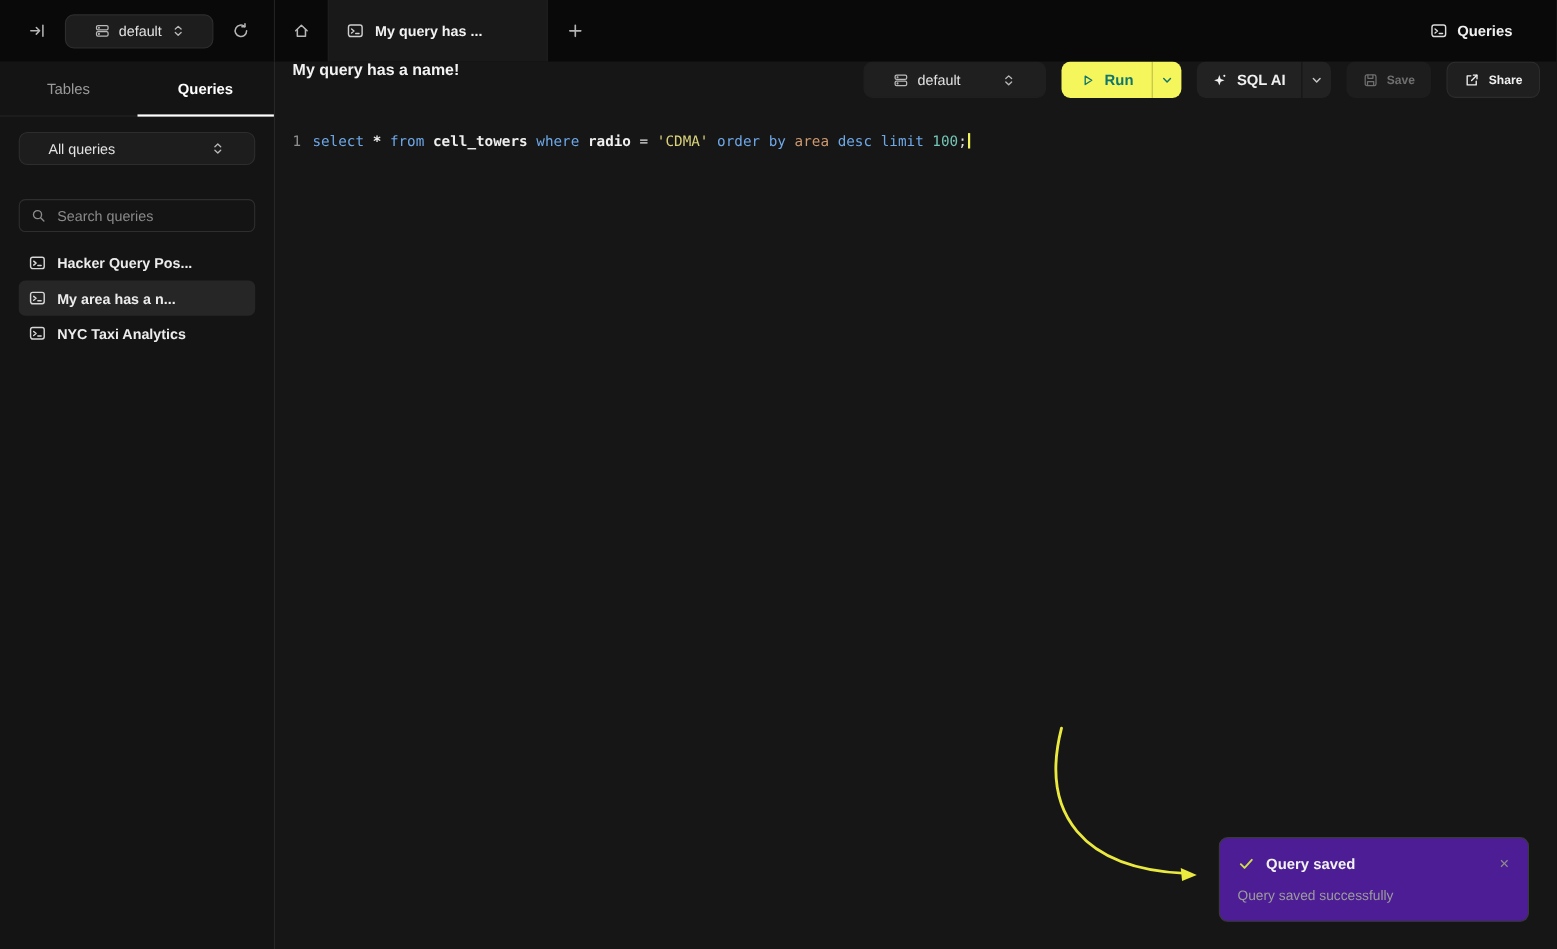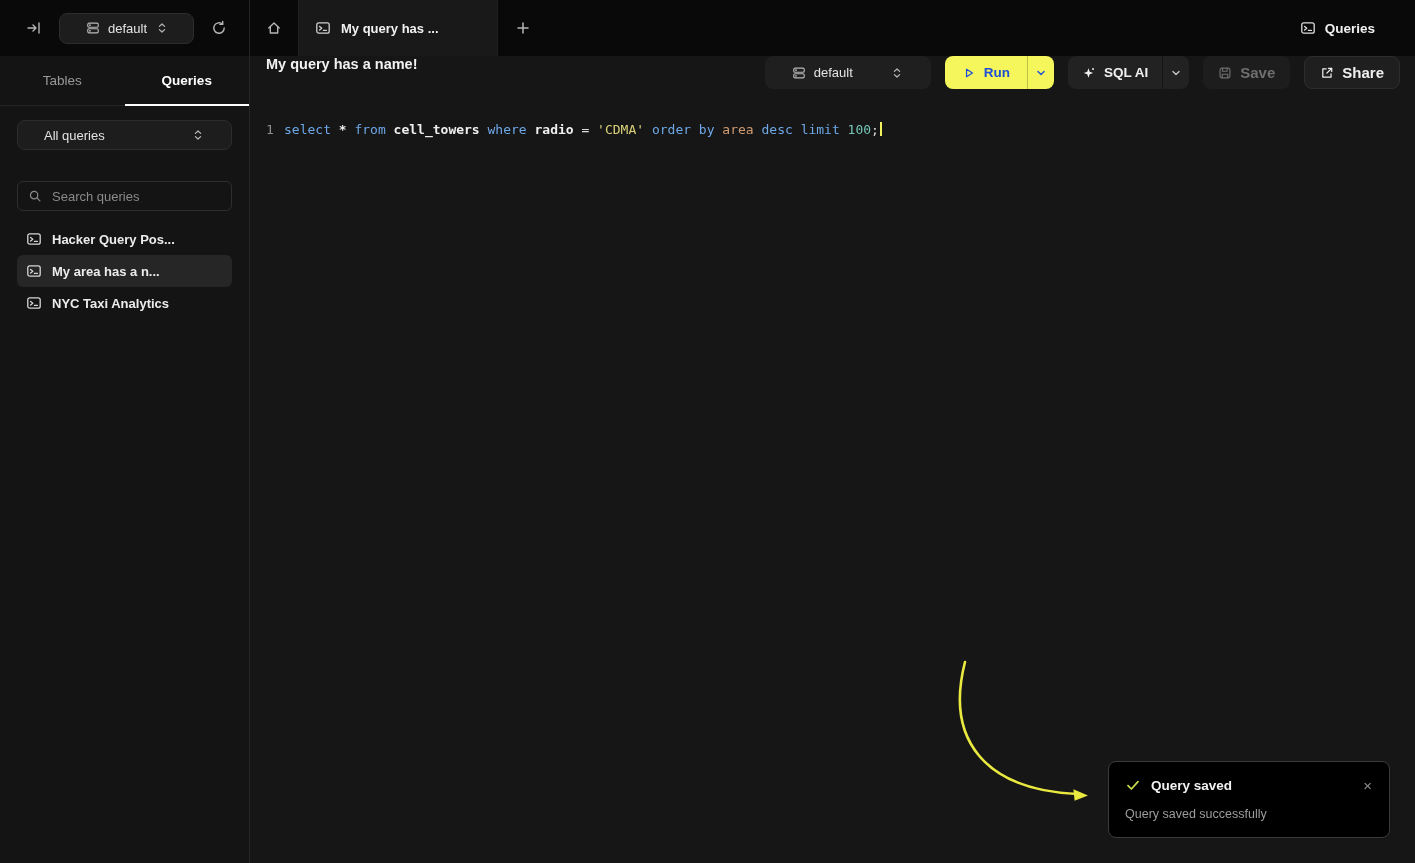--- a/index.html
+++ b/index.html
@@ -71,51 +71,51 @@
   .query-item .ic{color:#d6d6d6}
   .query-item-label{font-size:13px;font-weight:600;color:#ececec;white-space:nowrap;overflow:hidden}
 
   
   .main{flex:1;position:relative;background:#161616;overflow:hidden}
   .main-header{display:flex;height:52px;padding:0 15px 0 16px;gap:14px}
   .query-title{font-size:14.5px;font-weight:600;color:#f2f2f2;white-space:nowrap}
   .hdr-spacer{flex:1}
   .hdr-select{width:166px;height:33px;background:#1f1f1f;border-color:#1f1f1f}
   .split-btn{display:flex;height:33px;border-radius:8px;overflow:hidden;cursor:pointer;flex:none}
-  .run-btn{background:var(--accent);color:#1d4ed8}
+  .run-btn{background:var(--accent);color:#0f766e}
   .run-main{display:flex;align-items:center;gap:8px;padding:0 17px;font-weight:600;font-size:13.5px}
   .run-divider{width:1px;background:rgba(0,0,0,.22)}
   .run-chev{width:26px;display:flex;align-items:center;justify-content:center}
   .sqlai-btn{background:#222222;color:#f0f0f0}
   .sqlai-main{display:flex;align-items:center;gap:8px;padding:0 14px;font-weight:600;font-size:13.5px}
   .sqlai-divider{width:1px;background:#141414}
   .sqlai-chev{width:26px;display:flex;align-items:center;justify-content:center;color:#c6c6c6}
   .btn{height:33px;border-radius:8px;display:flex;align-items:center;gap:8px;padding:0 15px;
-    font-weight:600;font-size:15px;cursor:pointer;flex:none}
+    font-weight:600;font-size:11px;cursor:pointer;flex:none}
   .save-btn{background:#1d1d1d;color:#6f6f6f;cursor:default}
   .share-btn{background:#1f1f1f;color:#f0f0f0;border:1px solid #2c2c2c}
 
   
   .editor{display:flex;padding-top:12px;font-family:"DejaVu Sans Mono","Liberation Mono",monospace;
     font-size:13px;line-height:19px}
   .gutter{width:26px;padding-left:16px;color:#8f8f8f;flex:none}
   .code{white-space:pre;margin-left:8px}
   .tok-kw{color:var(--kw)}
   .tok-ident{color:#efefef;font-weight:700}
   .tok-plain{color:#dcdcdc}
   .tok-str{color:var(--str)}
   .tok-num{color:var(--num)}
   .tok-field{color:var(--field)}
   .caret{display:inline-block;width:2px;height:14px;background:#f2f25e;vertical-align:-2px;margin-left:1px}
 
   
   .annotation-arrow{position:absolute;left:690px;top:590px;width:170px;height:170px;pointer-events:none}
 
   
-  .toast{position:absolute;right:25px;bottom:25px;width:282px;background:#000000;
+  .toast{position:absolute;right:25px;bottom:25px;width:282px;background:#4c1d95;
     border:1px solid #3a3a3a;border-radius:8px;padding:15px 16px 16px 16px}
   .toast-head{display:flex;align-items:center;gap:10px}
   .toast-head .ic{color:var(--check)}
   .toast-title{font-size:13.5px;font-weight:700;color:#f2f2f2;flex:1}
   .toast-close{color:#8f8f8f;font-size:15px;line-height:1;cursor:pointer;padding:0 1px}
   .toast-msg{margin-top:14px;font-size:12.5px;color:#9c9c9c}
 </style>
 </head>
 <body>
 

